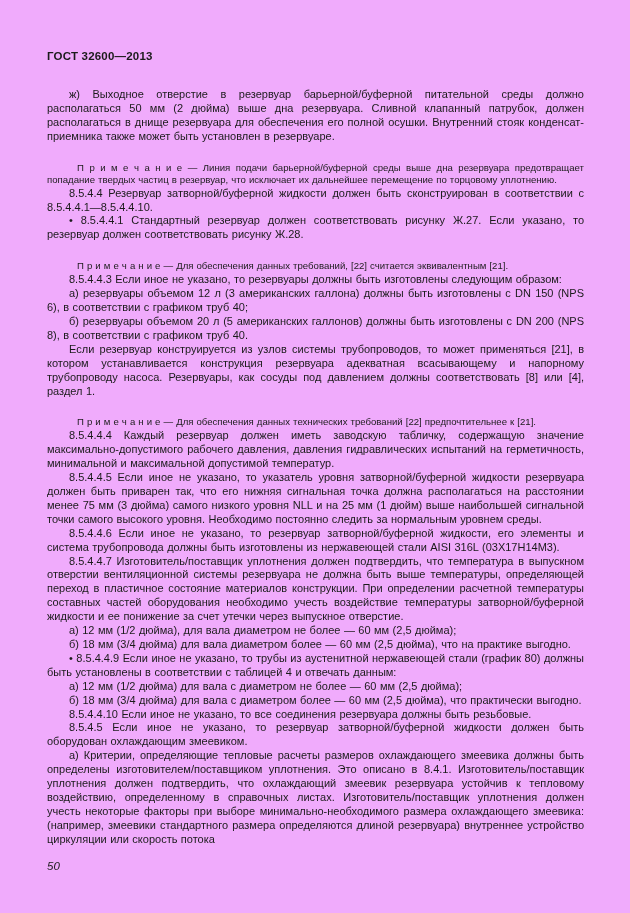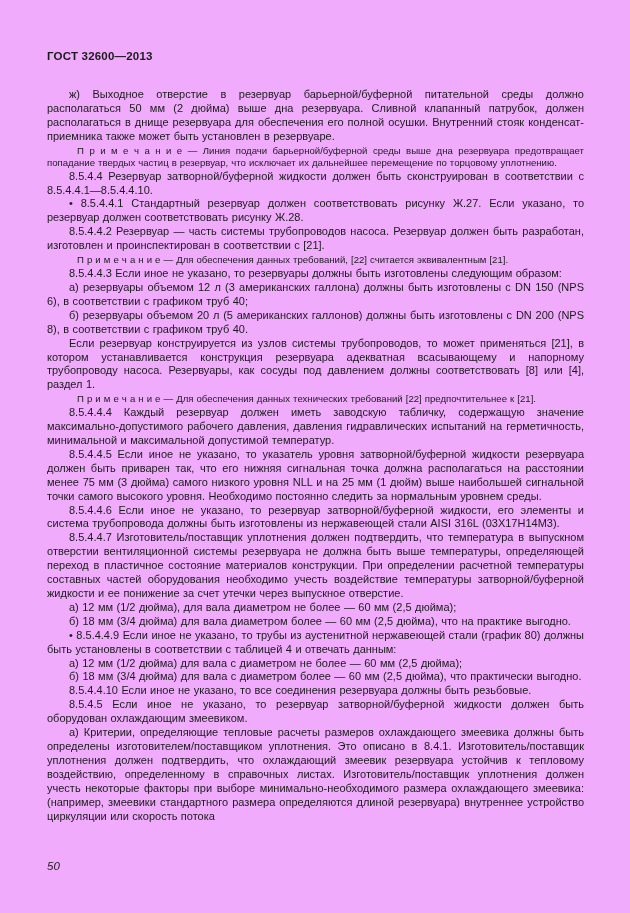--- a/index.html
+++ b/index.html
@@ -35,21 +35,21 @@
     font-size: 11px;
     line-height: 13.9px;
     text-align: justify;
     text-indent: 22px;
     word-spacing: 0.4px;
   }
   .body-text p.note {
     font-size: 9.6px;
     line-height: 12px;
     text-indent: 30px;
-    margin-top: 1px;
+    margin-top: 18px;
     margin-bottom: 1px;
   }
   .page-number {
     position: absolute;
     left: 47px;
     top: 860px;
     font-size: 11.5px;
     color: #1b1b1b;
     font-style: italic;
   }
@@ -58,21 +58,20 @@
 <body>
 
 <div class="sheet">
   <div class="content">
     <div class="doc-header">ГОСТ 32600—2013</div>
     <div class="body-text">
         <p class="normal">ж) Выходное отверстие в резервуар барьерной/буферной питательной среды должно располагаться 50 мм (2 дюйма) выше дна резервуара. Сливной клапанный патрубок, должен располагаться в днище резервуара для обеспечения его полной осушки. Внутренний стояк конденсат-приемника также может быть установлен в резервуаре.</p>
         <p class="note">П р и м е ч а н и е — Линия подачи барьерной/буферной среды выше дна резервуара предотвращает попадание твердых частиц в резервуар, что исключает их дальнейшее перемещение по торцовому уплотнению.</p>
         <p class="normal">8.5.4.4 Резервуар затворной/буферной жидкости должен быть сконструирован в соответствии с 8.5.4.4.1—8.5.4.4.10.</p>
         <p class="bullet">• 8.5.4.4.1 Стандартный резервуар должен соответствовать рисунку Ж.27. Если указано, то резервуар должен соответствовать рисунку Ж.28.</p>
-        <p class="normal">8.5.4.4.2 Резервуар — часть системы трубопроводов насоса. Резервуар должен быть разработан, изготовлен и проинспектирован в соответствии с [21].</p>
         <p class="note">П р и м е ч а н и е — Для обеспечения данных требований, [22] считается эквивалентным [21].</p>
         <p class="normal">8.5.4.4.3 Если иное не указано, то резервуары должны быть изготовлены следующим образом:</p>
         <p class="normal">а) резервуары объемом 12 л (3 американских галлона) должны быть изготовлены с DN 150 (NPS 6), в соответствии с графиком труб 40;</p>
         <p class="normal">б) резервуары объемом 20 л (5 американских галлонов) должны быть изготовлены с DN 200 (NPS 8), в соответствии с графиком труб 40.</p>
         <p class="normal">Если резервуар конструируется из узлов системы трубопроводов, то может применяться [21], в котором устанавливается конструкция резервуара адекватная всасывающему и напорному трубопроводу насоса. Резервуары, как сосуды под давлением должны соответствовать [8] или [4], раздел 1.</p>
         <p class="note">П р и м е ч а н и е — Для обеспечения данных технических требований [22] предпочтительнее к [21].</p>
         <p class="normal">8.5.4.4.4 Каждый резервуар должен иметь заводскую табличку, содержащую значение максимально-допустимого рабочего давления, давления гидравлических испытаний на герметичность, минимальной и максимальной допустимой температур.</p>
         <p class="normal">8.5.4.4.5 Если иное не указано, то указатель уровня затворной/буферной жидкости резервуара должен быть приварен так, что его нижняя сигнальная точка должна располагаться на расстоянии менее 75 мм (3 дюйма) самого низкого уровня NLL и на 25 мм (1 дюйм) выше наибольшей сигнальной точки самого высокого уровня. Необходимо постоянно следить за нормальным уровнем среды.</p>
         <p class="normal">8.5.4.4.6 Если иное не указано, то резервуар затворной/буферной жидкости, его элементы и система трубопровода должны быть изготовлены из нержавеющей стали AISI 316L (03Х17Н14М3).</p>
         <p class="normal">8.5.4.4.7 Изготовитель/поставщик уплотнения должен подтвердить, что температура в выпускном отверстии вентиляционной системы резервуара не должна быть выше температуры, определяющей переход в пластичное состояние материалов конструкции. При определении расчетной температуры составных частей оборудования необходимо учесть воздействие температуры затворной/буферной жидкости и ее понижение за счет утечки через выпускное отверстие.</p>

